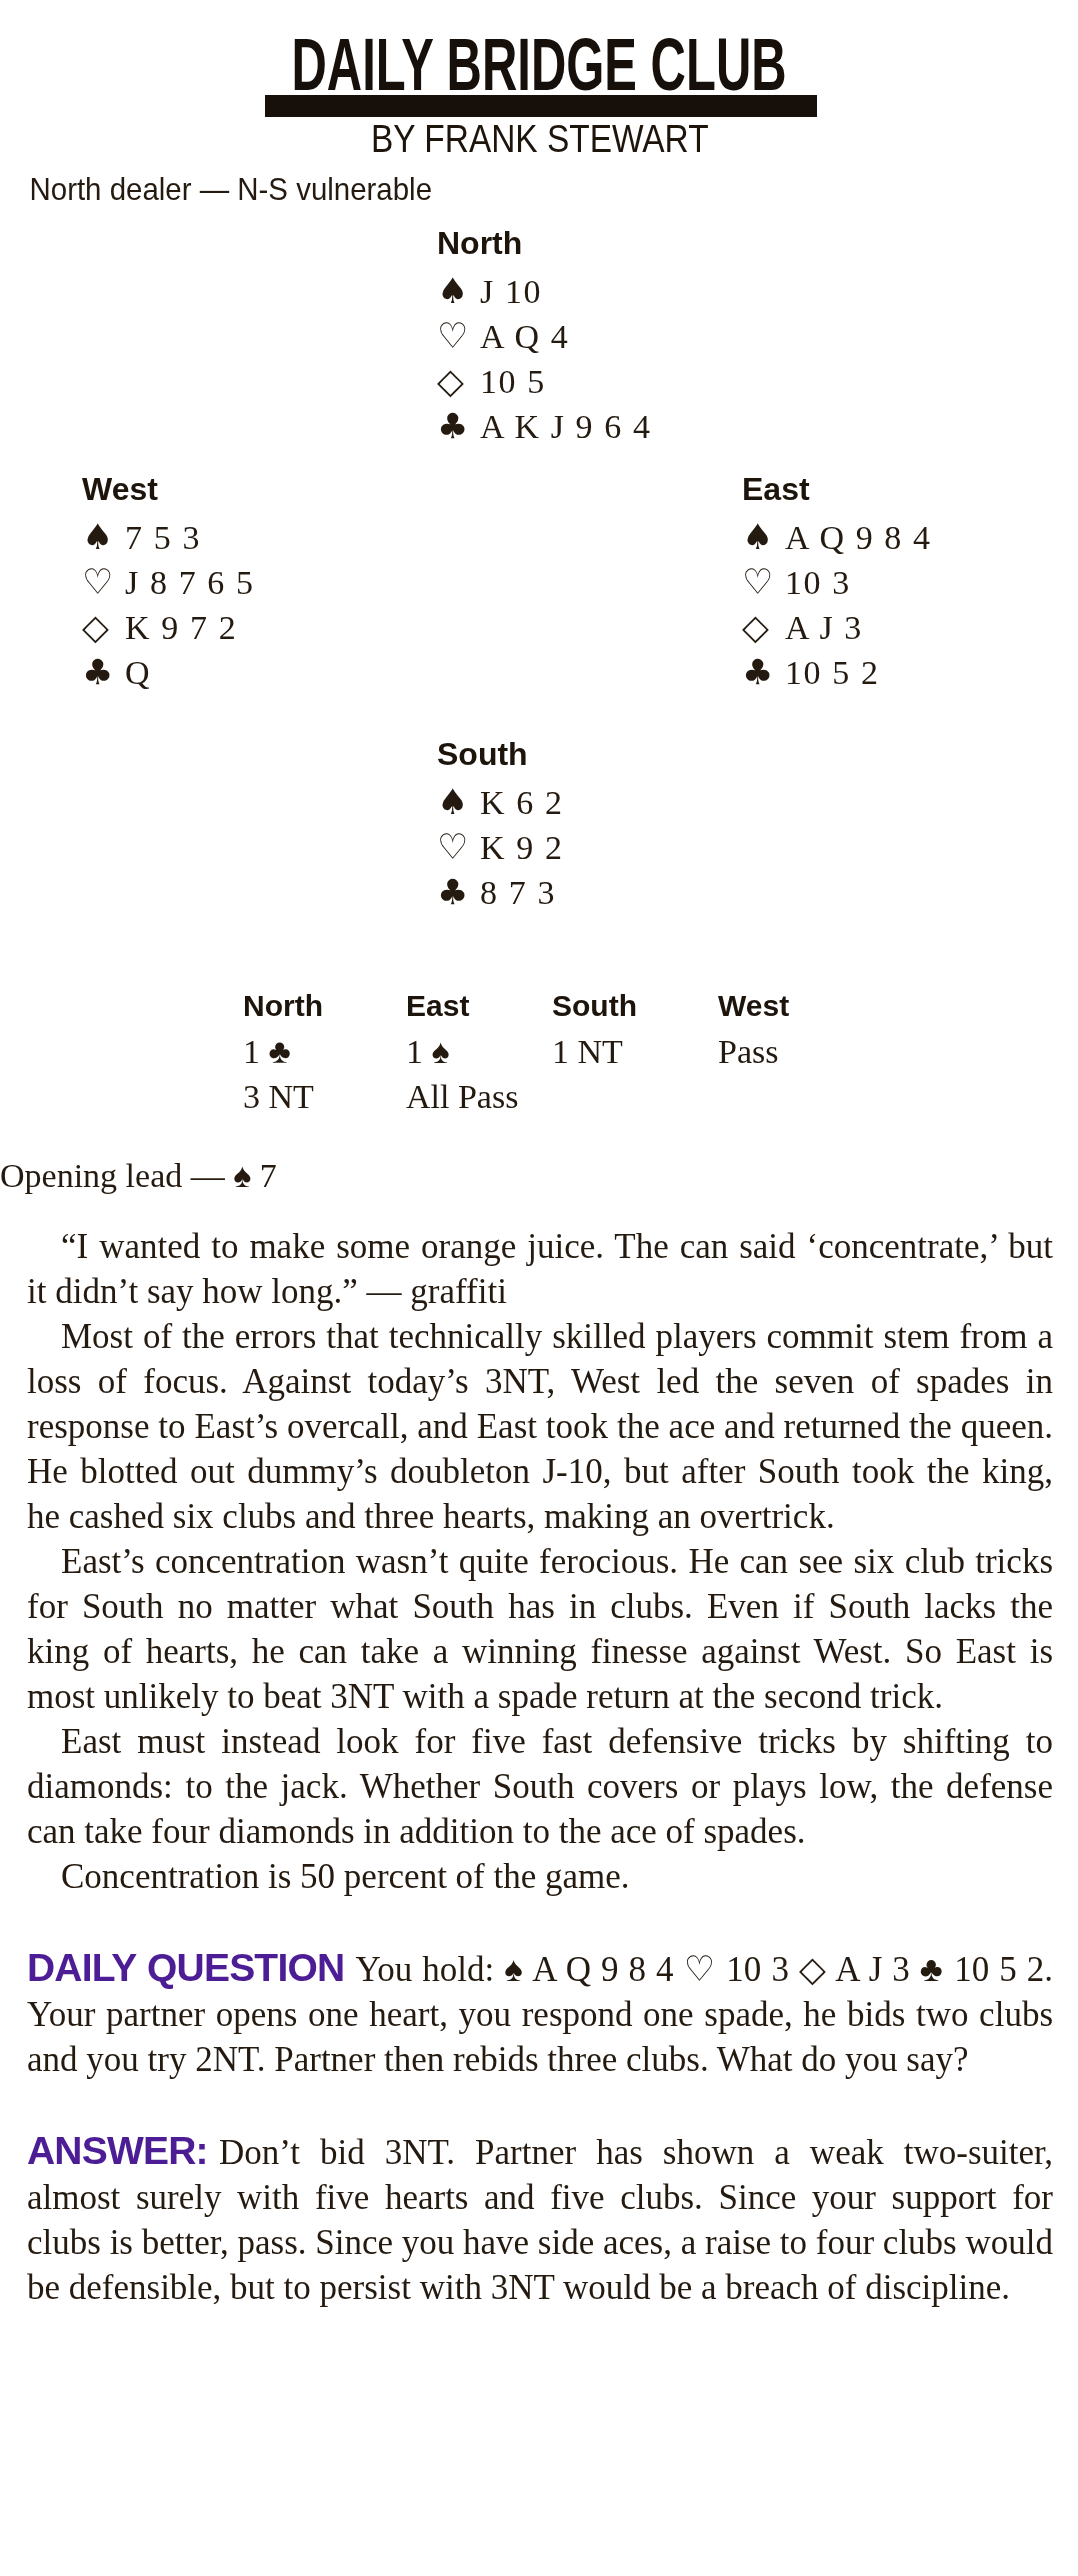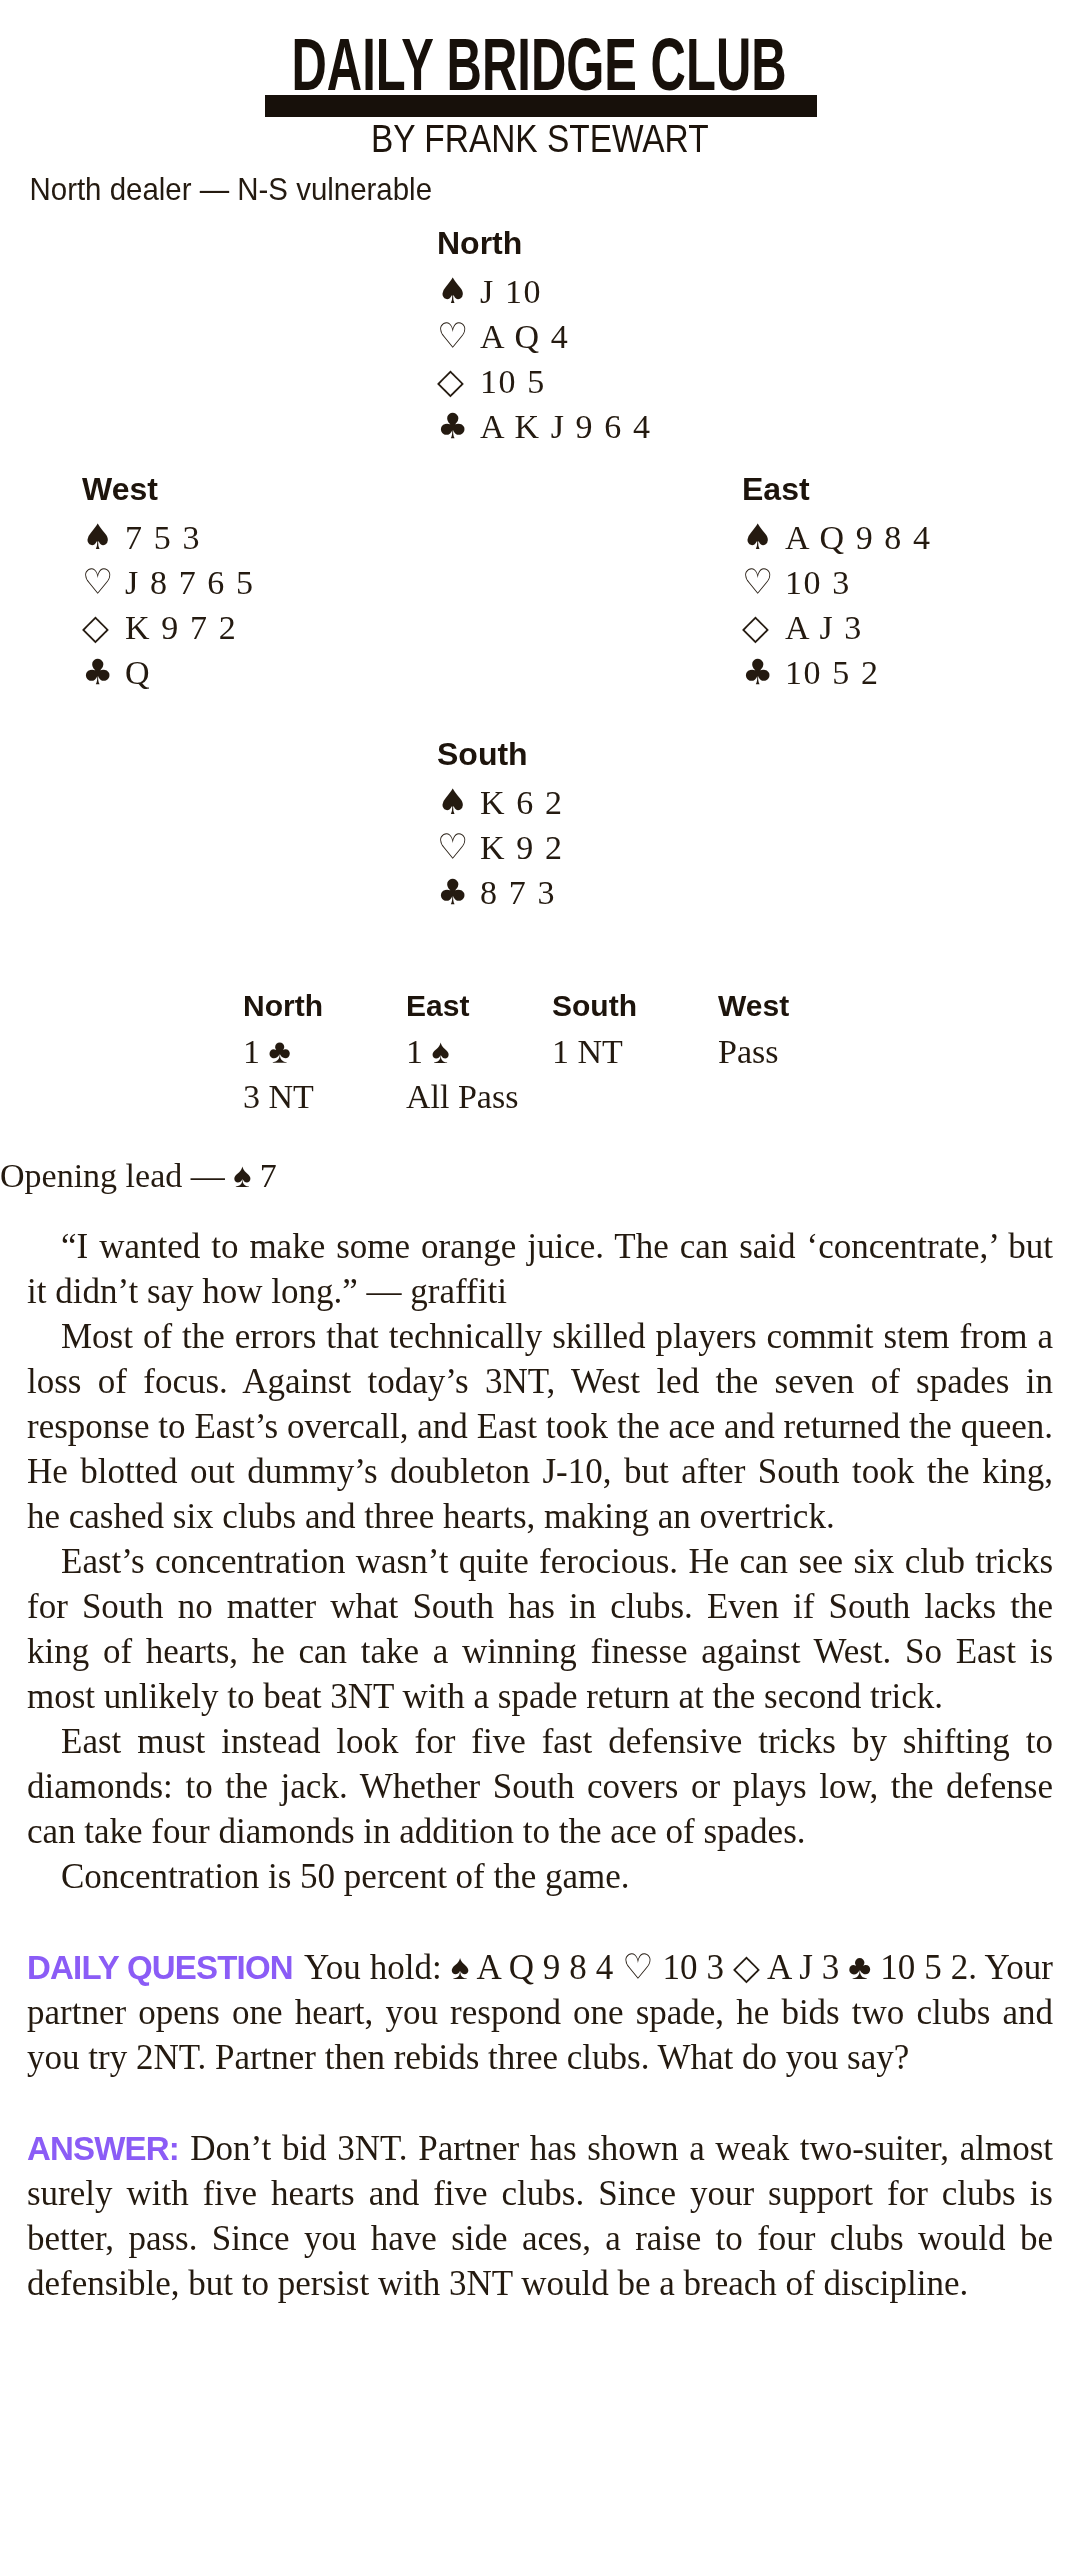--- a/index.html
+++ b/index.html
@@ -107,24 +107,24 @@
     line-height:45px;
     text-align:justify;
     text-indent:34px;
     font-family:"Liberation Serif","DejaVu Serif","DejaVu Sans",serif;
     color:#241a10;
   }
   .article p.qa{margin-top:46px; text-indent:0;}
   .qlabel{
     font-family:"Liberation Sans","DejaVu Sans",sans-serif;
     font-weight:bold;
-    font-size:33px;
+    font-size:39px;
     letter-spacing:-0.8px;
     margin-right:11.2px;
-    color:#8b5cf6;
+    color:#4c1d95;
   }
 </style>
 </head>
 <body>
 
 <div class="page">
 
   <div class="masthead">
     <span class="t">DAILY BRIDGE CLUB</span>
   </div>

